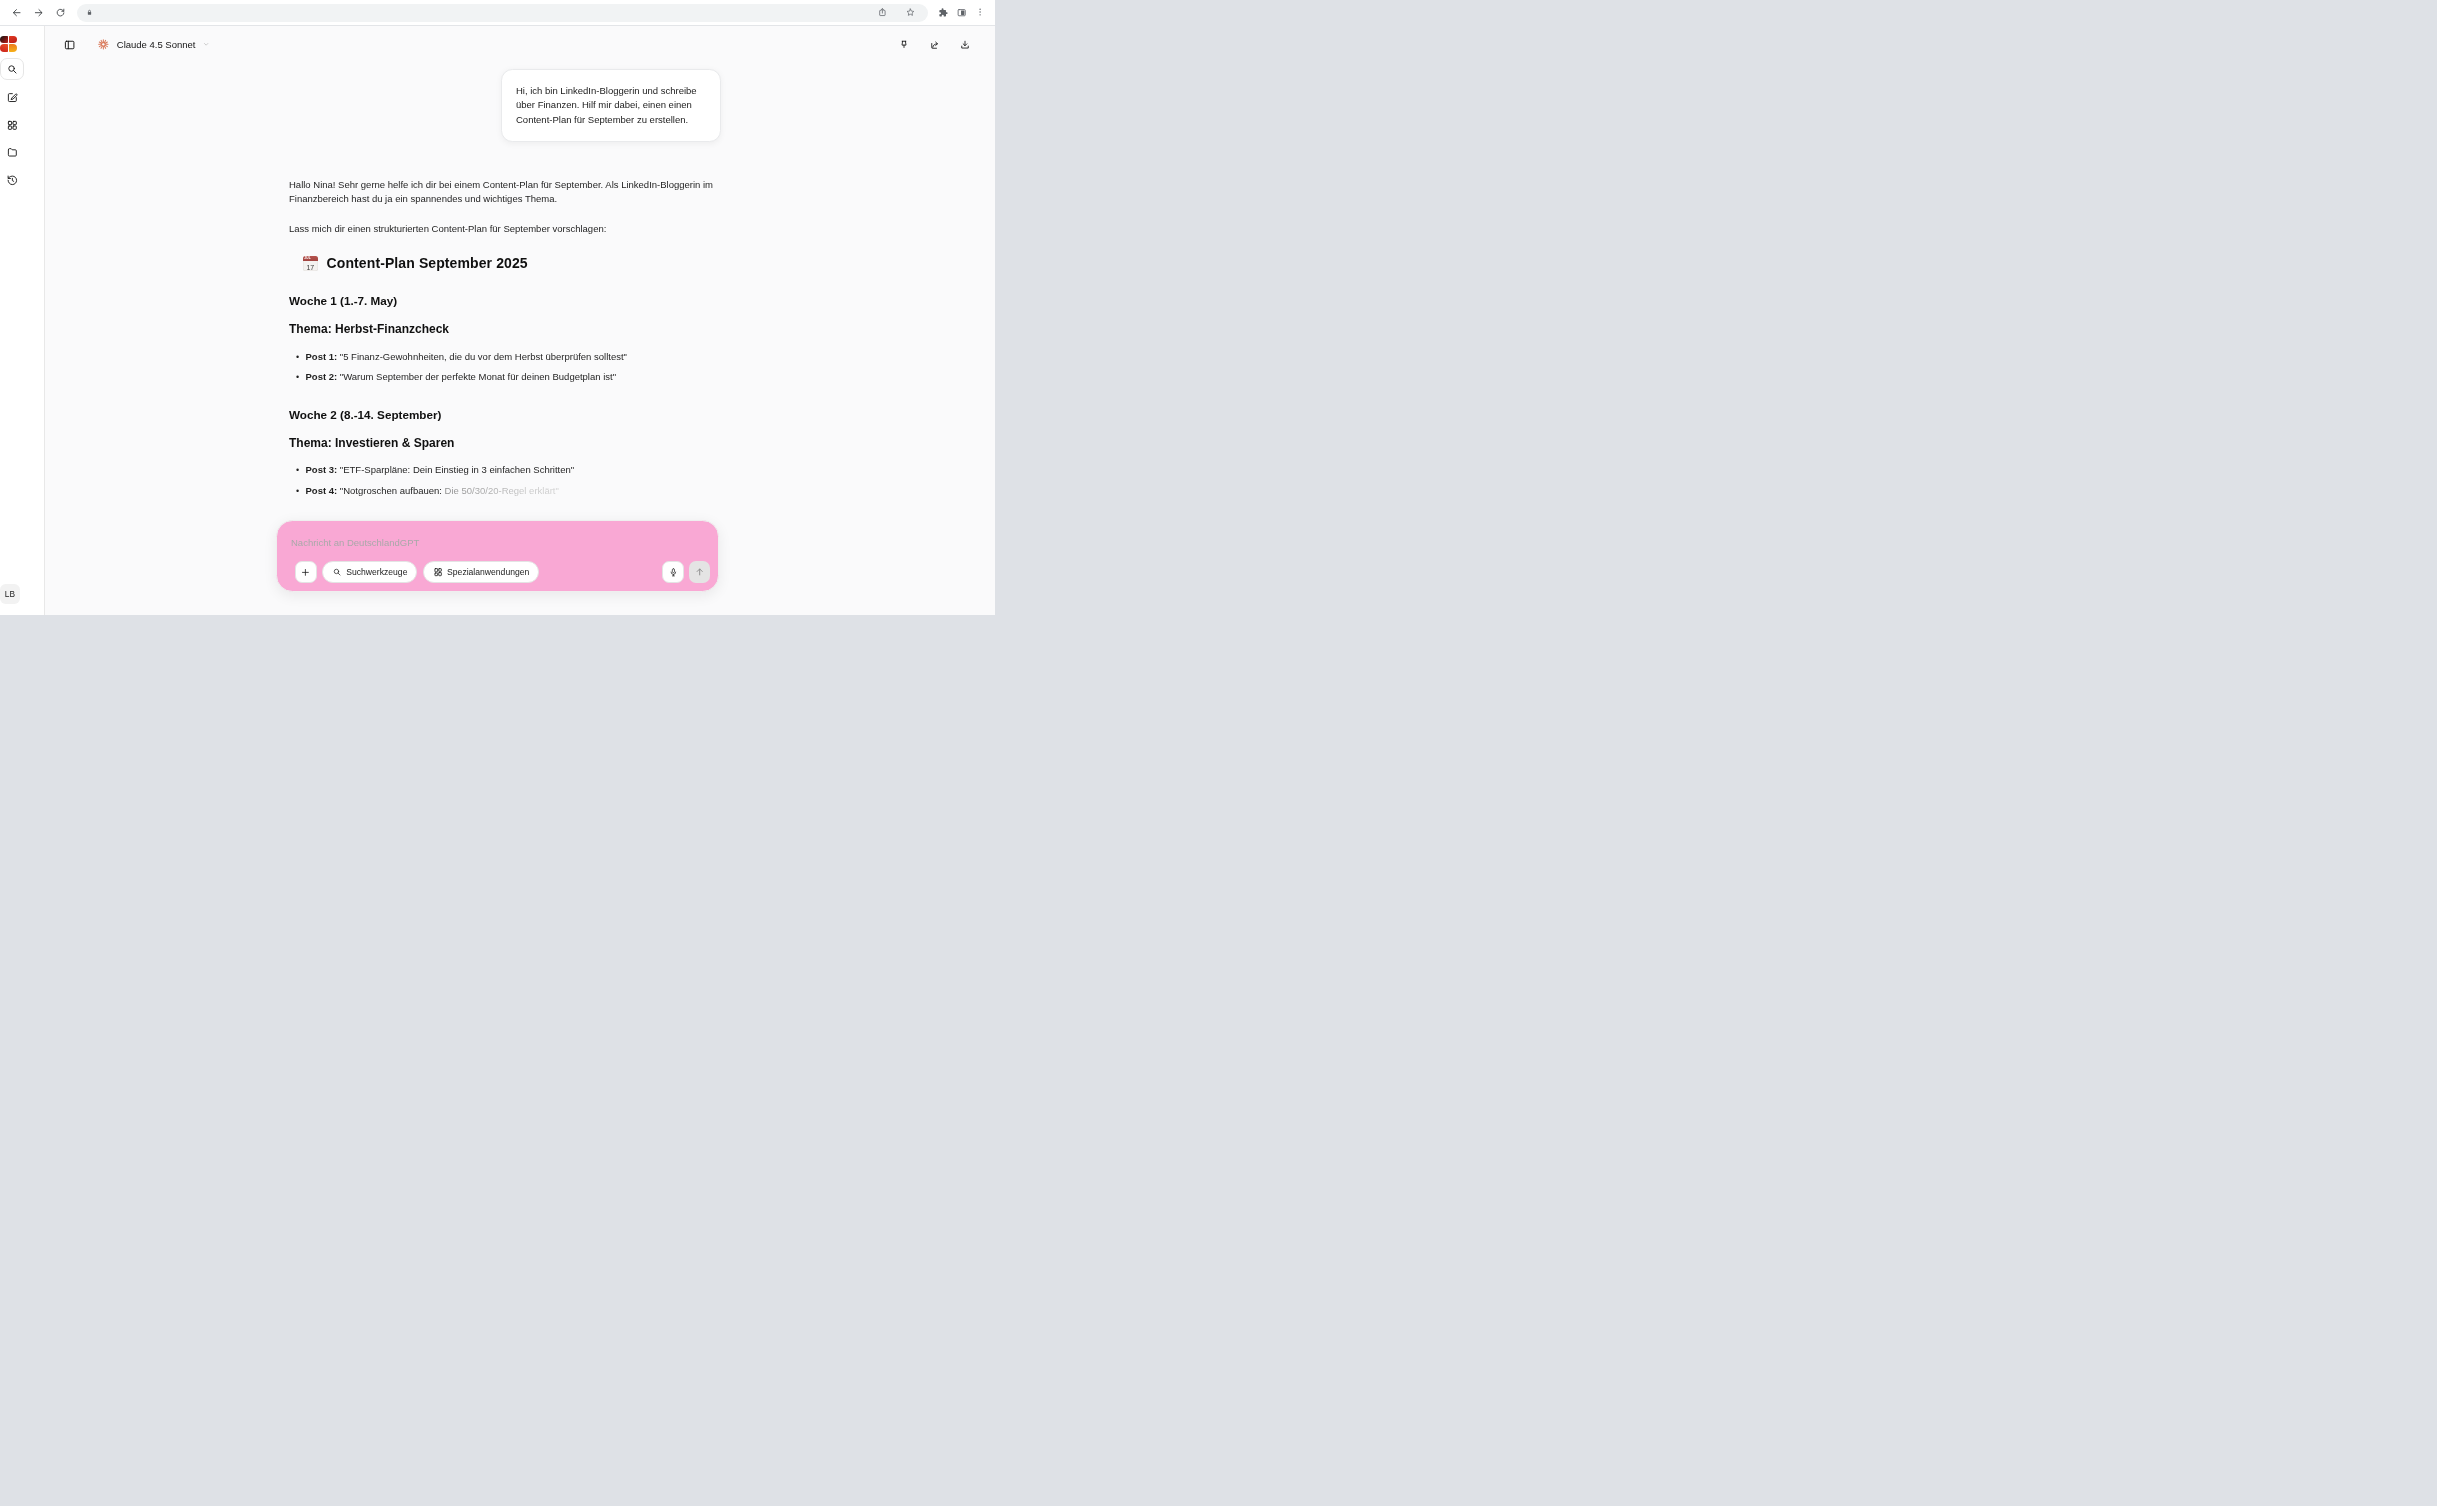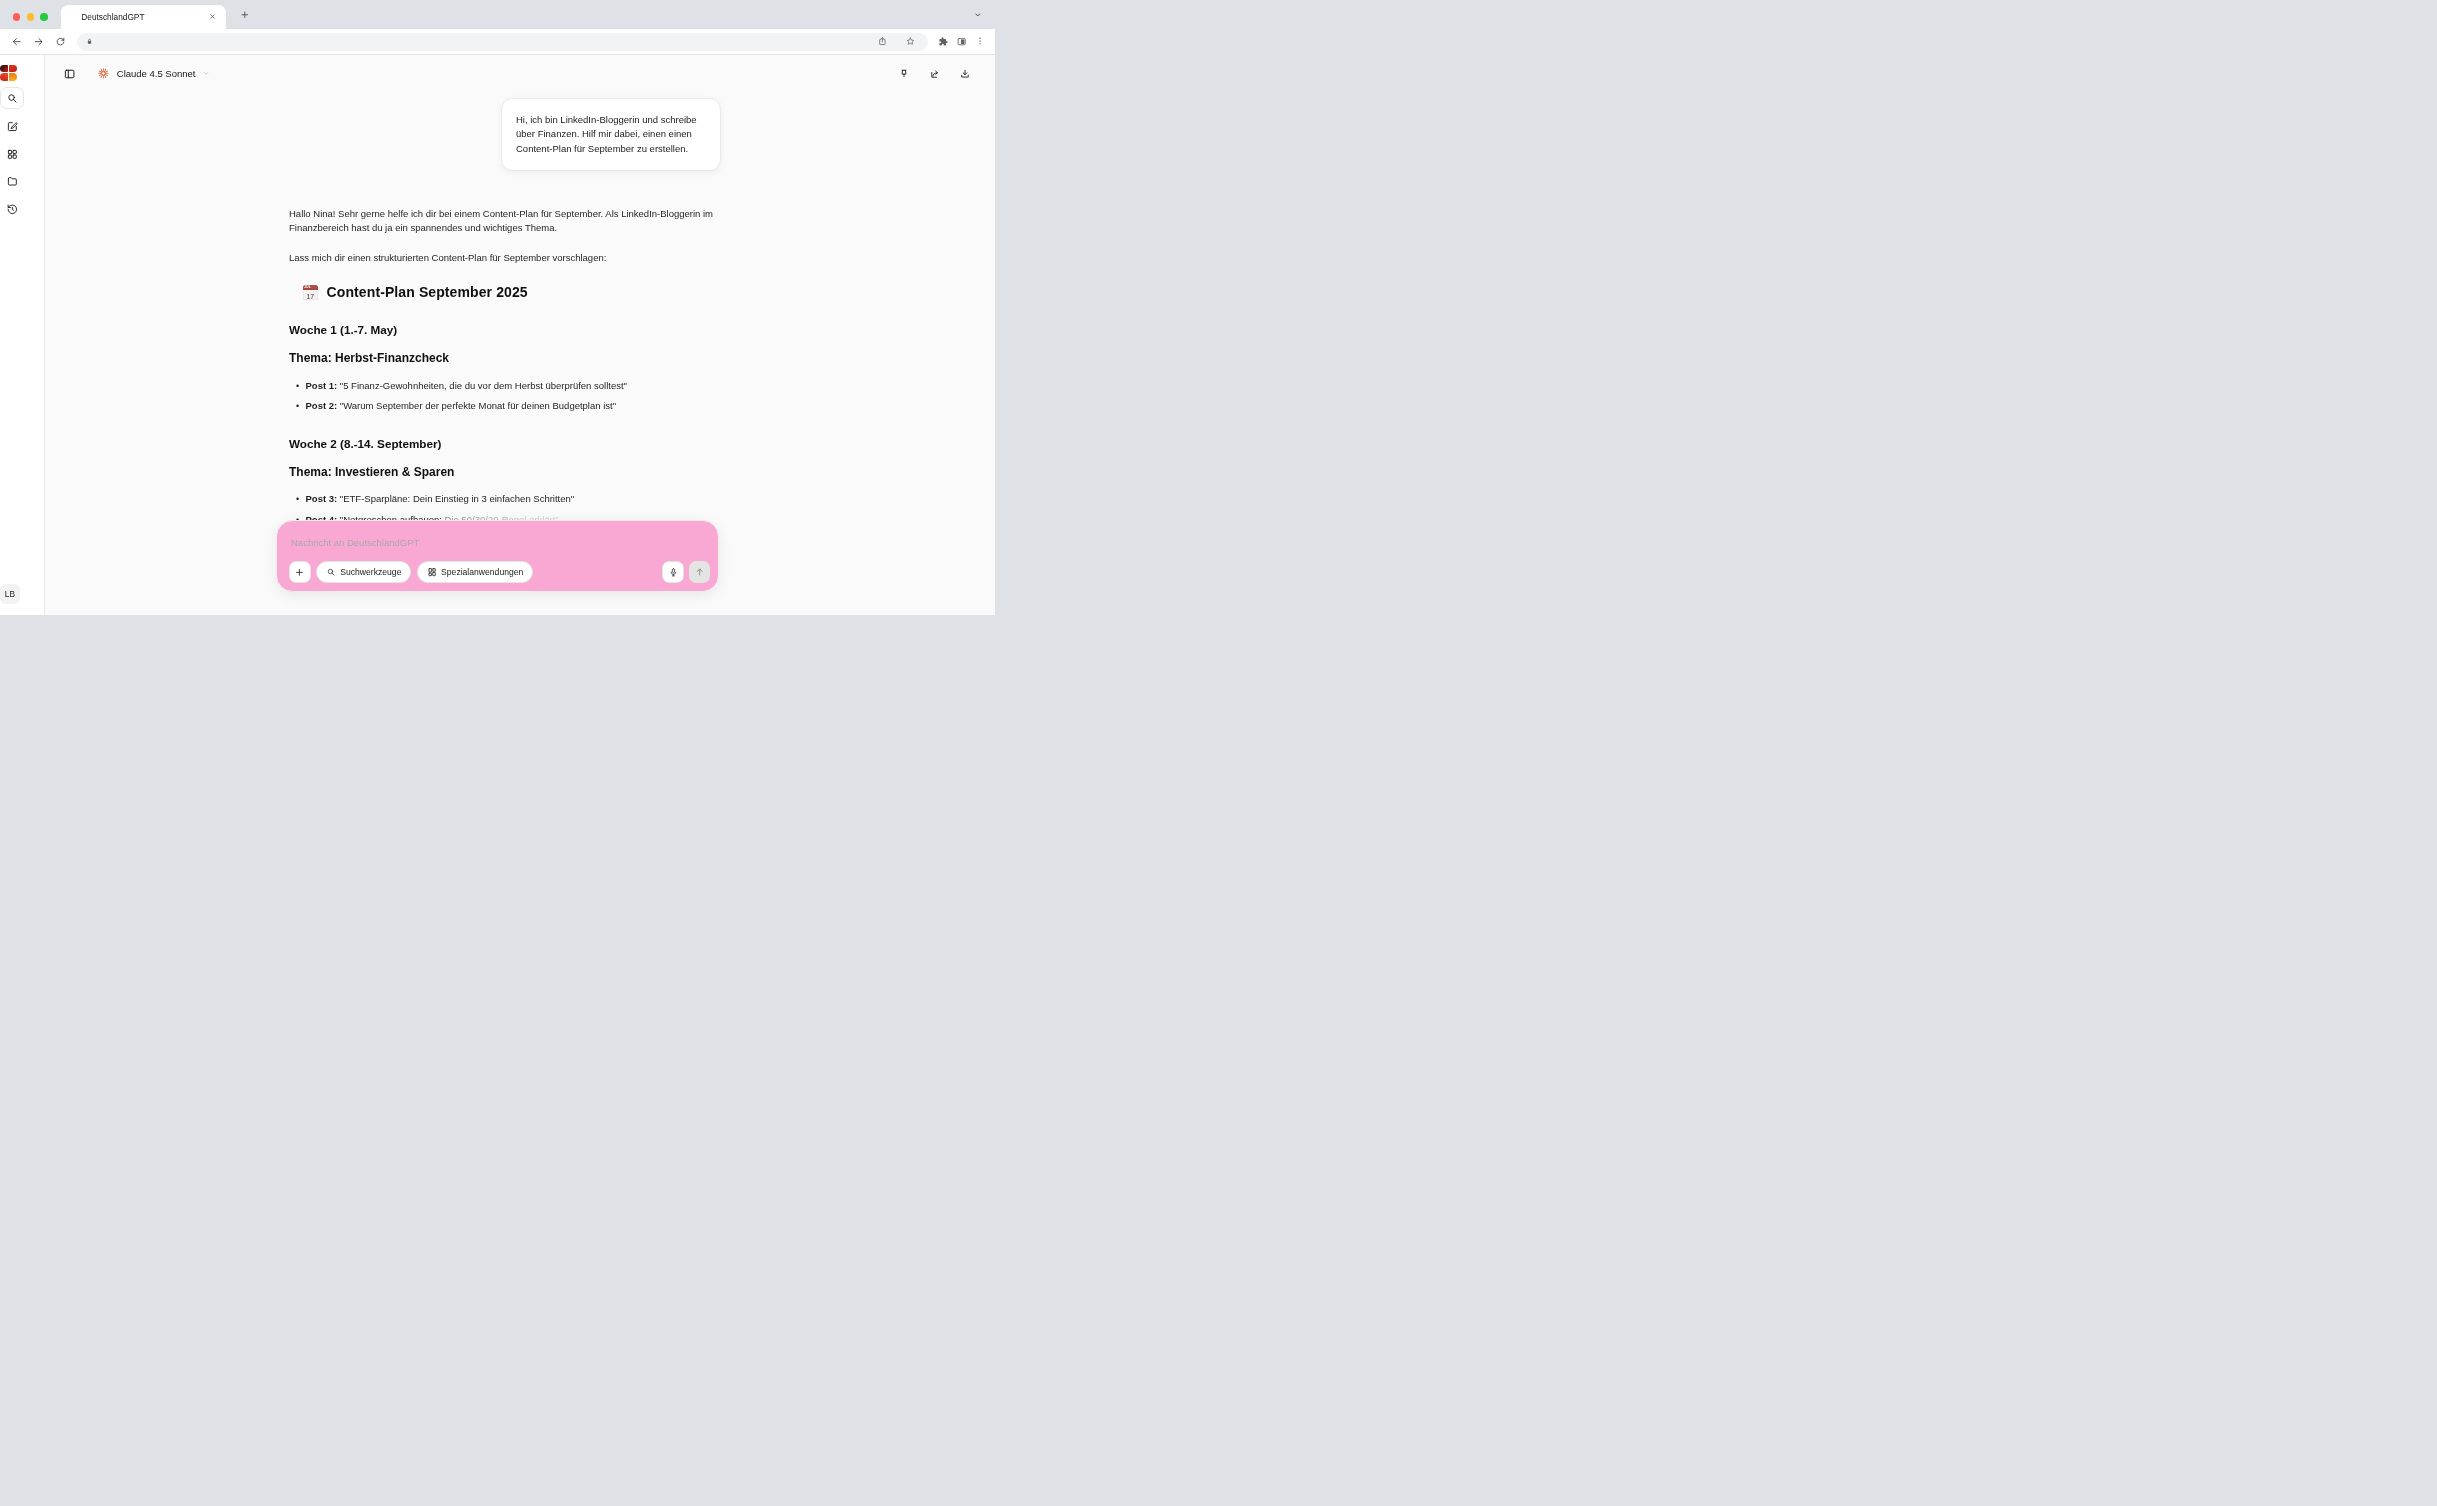--- a/index.html
+++ b/index.html
@@ -78,60 +78,35 @@
   .cal-top { height:5.1px; background:linear-gradient(180deg,#b5534e,#a34440); color:#fff; font-size:3.2px; line-height:5.1px;
              font-weight:700; padding-left:1.3px; letter-spacing:0.2px; }
   .cal-day { flex:1; display:flex; align-items:center; justify-content:center; font-size:7px; color:#3a3a3a; }
 
   
   .composer { position:absolute; left:231px; bottom:23.5px; width:443px; height:72px; background:#f9a8d4;
               border:0.6px solid #EFEFEF; border-radius:16.5px; box-shadow:0 3.8px 14px rgba(0,0,0,.07); }
   .composer-input { position:absolute; left:14px; right:14px; top:16.5px; border:none; outline:none; background:transparent;
                     font-family:inherit; font-size:9.5px; color:#1f1f1f; }
   .composer-input::placeholder { color:#A9A9A9; }
-  .comp-row { position:absolute; left:12px; right:7.6px; bottom:7.6px; display:flex; align-items:center; gap:5.1px; }
+  .comp-row { position:absolute; left:18px; right:7.6px; bottom:7.6px; display:flex; align-items:center; gap:5.1px; }
   .cbtn { height:21.6px; border:0.6px solid #E4E4E4; background:#fff; border-radius:7px; display:flex; align-items:center; justify-content:center; cursor:pointer; color:#1f1f1f; }
   .cbtn.square { width:21.6px; flex:0 0 auto; }
   .pill { border-radius:10.8px; padding:0 9px; gap:4.4px; font-size:8.6px; color:#222; }
   .mic { margin-left:auto; }
   .send { width:21.6px; height:21.6px; border:none; background:#E4E4E4; border-radius:7px; display:flex; align-items:center; justify-content:center; cursor:pointer; color:#8f8f8f; }
 
   .ic { fill:none; stroke:currentColor; stroke-width:1.7; stroke-linecap:round; stroke-linejoin:round; }
   .icf { fill:currentColor; stroke:none; }
 </style>
 </head>
 <body>
 
 <div class="window">
 
-  <div class="tabstrip">
-    <div class="traffic">
-      <span class="light" style="background:#FF5F57"></span>
-      <span class="light" style="background:#FEBC2E"></span>
-      <span class="light" style="background:#28C840"></span>
-    </div>
-    <div class="tab">
-      <span class="tab-title">DeutschlandGPT</span>
-      <span class="tab-close">
-        <svg width="7" height="7" viewBox="0 0 24 24" class="ic" style="color:#3c4043;stroke-width:2.4">
-            <path d="M6 6l12 12M18 6 6 18"></path>
-          </svg>
-      </span>
-    </div>
-    <span class="newtab">
-      <svg width="9.5" height="9.5" viewBox="0 0 24 24" class="ic" style="color:#3c4043;stroke-width:2">
-          <path d="M12 5v14M5 12h14"></path>
-        </svg>
-    </span>
-    <span class="strip-chev">
-      <svg width="9.5" height="9.5" viewBox="0 0 24 24" class="ic" style="color:#3c4043;stroke-width:2.4">
-          <path d="M7 10l5 5 5-5"></path>
-        </svg>
-    </span>
-  </div>
 
   <div class="toolbar">
     <span class="navbtn">
       <svg width="11.4" height="11.4" viewBox="0 0 24 24" class="ic" style="stroke-width:1.9">
           <path d="M19 12H5.5M11.5 5.5 5 12l6.5 6.5"></path>
         </svg>
     </span>
     <span class="navbtn">
       <svg width="11.4" height="11.4" viewBox="0 0 24 24" class="ic" style="stroke-width:1.9">
           <path d="M5 12h13.5M12.5 5.5 19 12l-6.5 6.5"></path>

